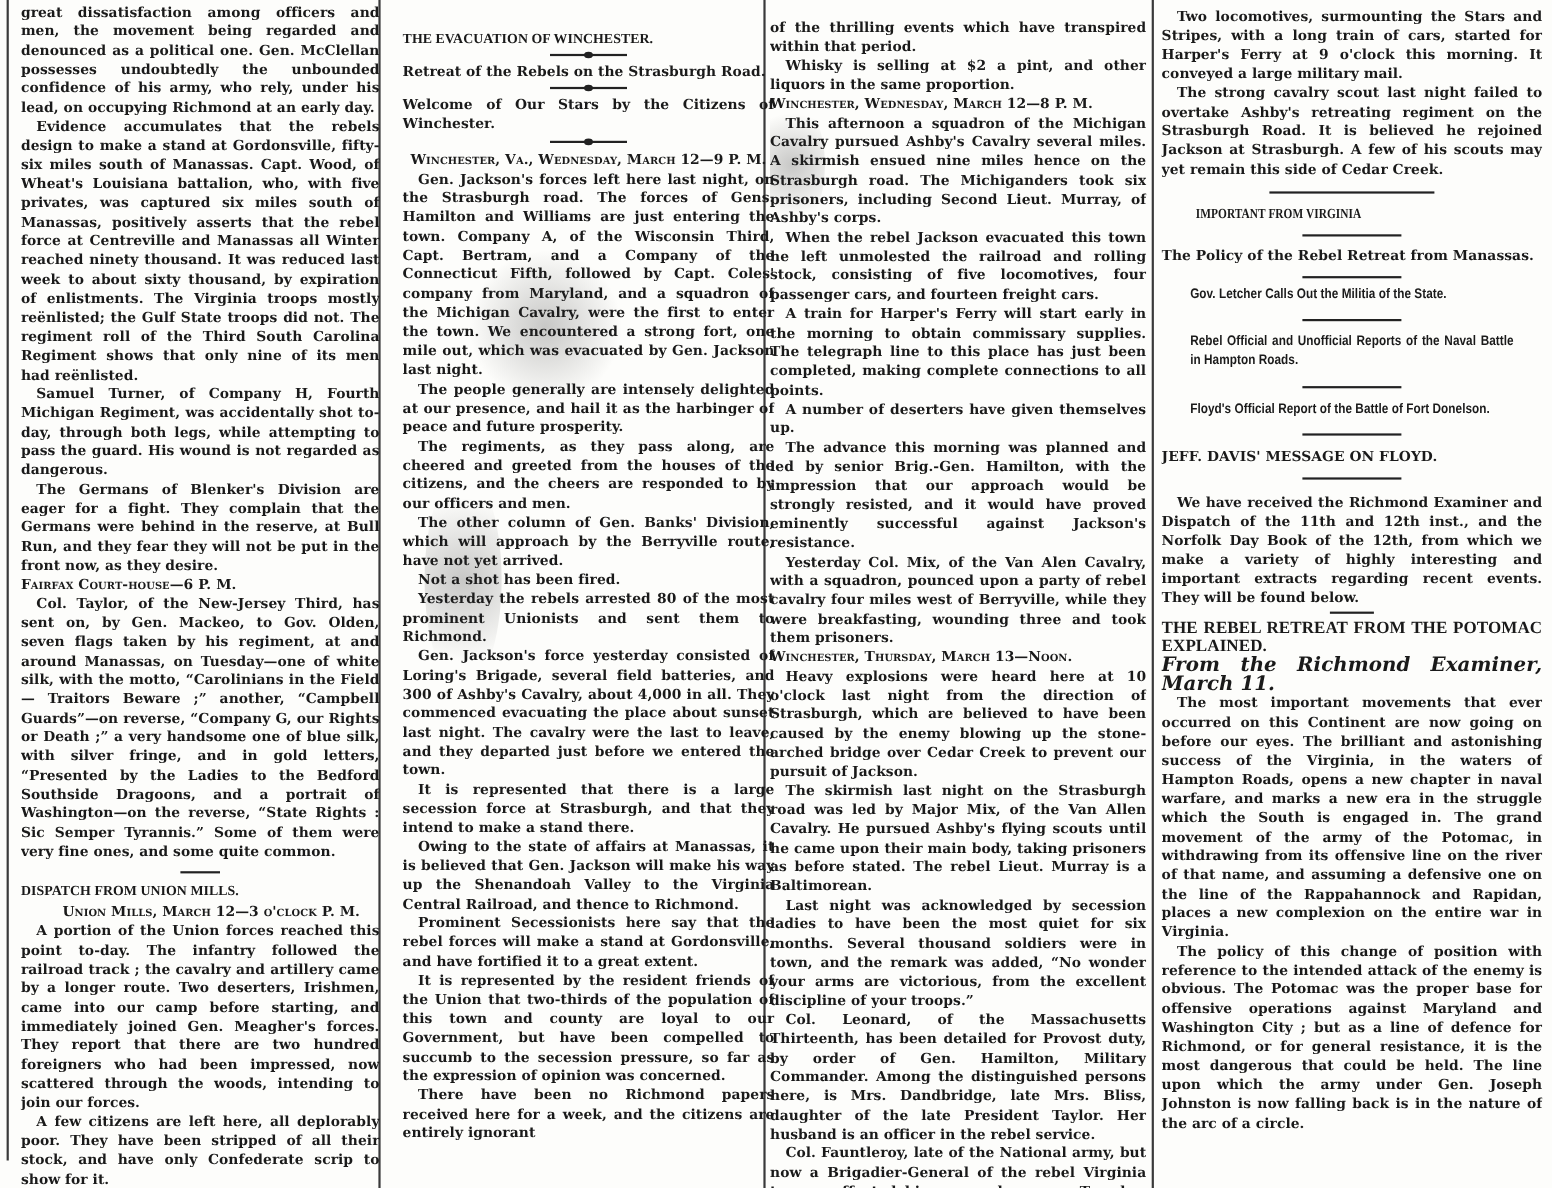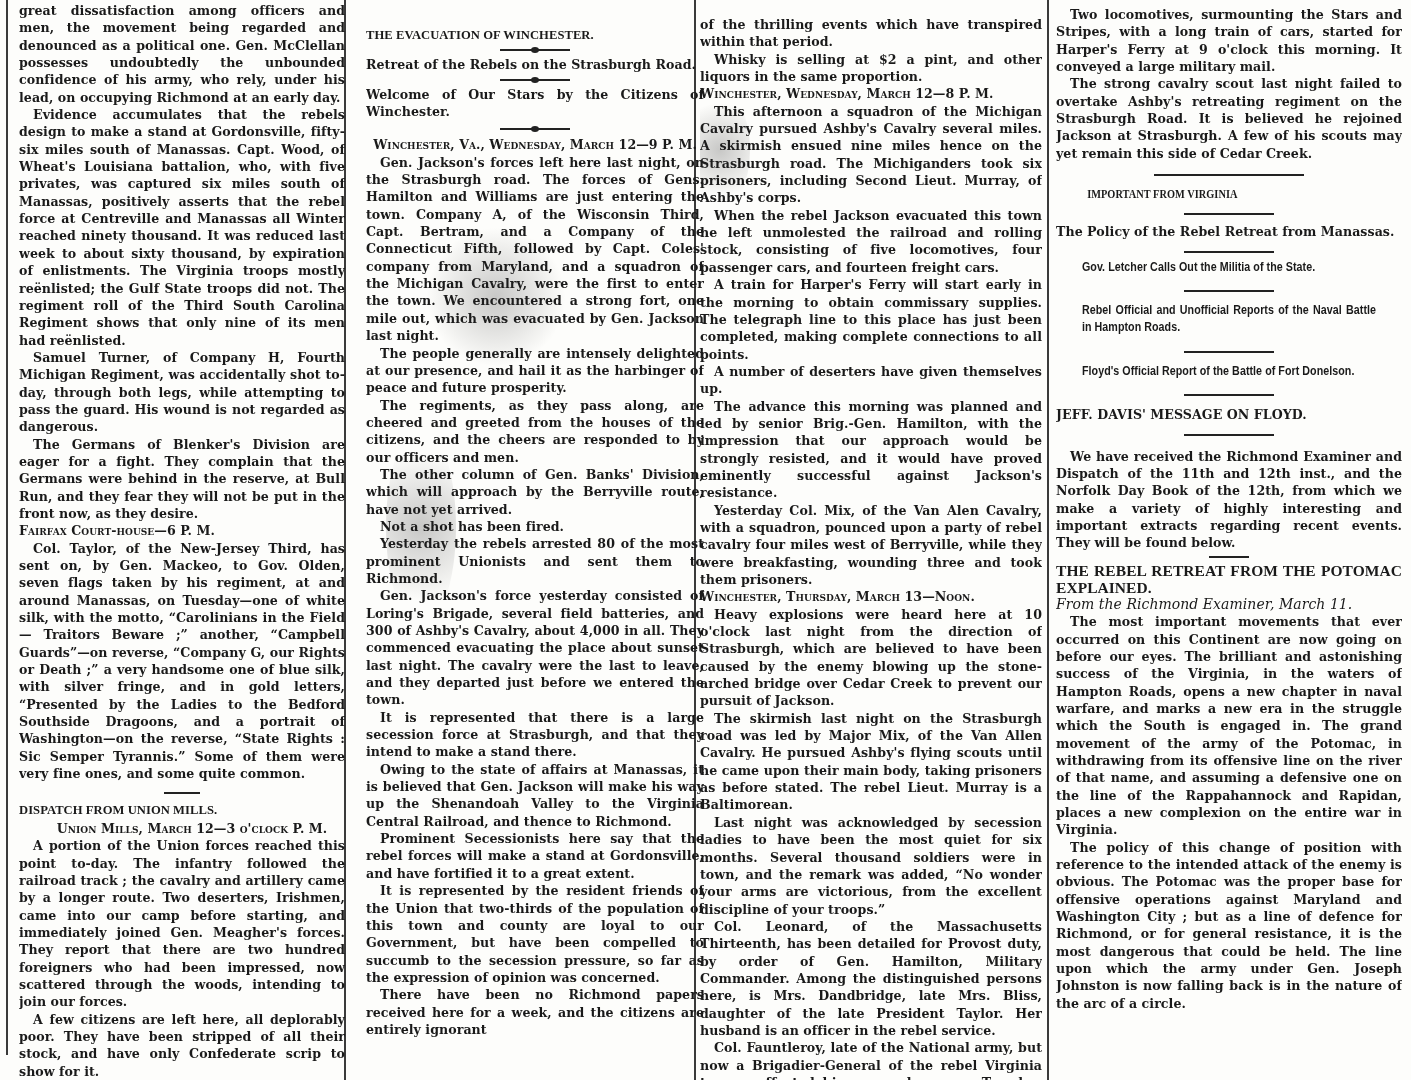--- a/index.html
+++ b/index.html
@@ -107,18 +107,18 @@
     <div class="dash" style="width:90px;margin:14px auto 10px;"></div>
     <p class="hc">Rebel Official and Unofficial Reports of the Naval Battle in Hampton Roads.</p>
     <div class="dash" style="width:90px;margin:14px auto 10px;"></div>
     <p class="hc">Floyd's Official Report of the Battle of Fort Donelson.</p>
     <div class="dash" style="width:90px;margin:14px auto 10px;"></div>
     <p class="hj">JEFF. DAVIS' MESSAGE ON FLOYD.</p>
     <div class="dash" style="width:90px;margin:10px auto 12px;"></div>
     <p class="ind">We have received the Richmond Examiner and Dispatch of the 11th and 12th inst., and the Norfolk Day Book of the 12th, from which we make a variety of highly interesting and important extracts regarding recent events. They will be found below.</p>
     <div class="dash" style="width:40px;margin:4px auto 4px;"></div>
     <p class="hd" style="font-size:15.5px;">THE REBEL RETREAT FROM THE POTOMAC EXPLAINED.</p>
-    <p class="ctr it" style="font-size:14px;line-height:17px;font-weight:normal;margin:0;">From the Richmond Examiner, March 11.</p>
+    <p class="ctr it" style="font-size:18px;line-height:17px;font-weight:bold;margin:0;">From the Richmond Examiner, March 11.</p>
     <p class="ind">The most important movements that ever occurred on this Continent are now going on before our eyes. The brilliant and astonishing success of the Virginia, in the waters of Hampton Roads, opens a new chapter in naval warfare, and marks a new era in the struggle which the South is engaged in. The grand movement of the army of the Potomac, in withdrawing from its offensive line on the river of that name, and assuming a defensive one on the line of the Rappahannock and Rapidan, places a new complexion on the entire war in Virginia.</p>
     <p class="ind">The policy of this change of position with reference to the intended attack of the enemy is obvious. The Potomac was the proper base for offensive operations against Maryland and Washington City ; but as a line of defence for Richmond, or for general resistance, it is the most dangerous that could be held. The line upon which the army under Gen. Joseph Johnston is now falling back is in the nature of the arc of a circle.</p>
   </div>
 
 </div>
 
 </body></html>

